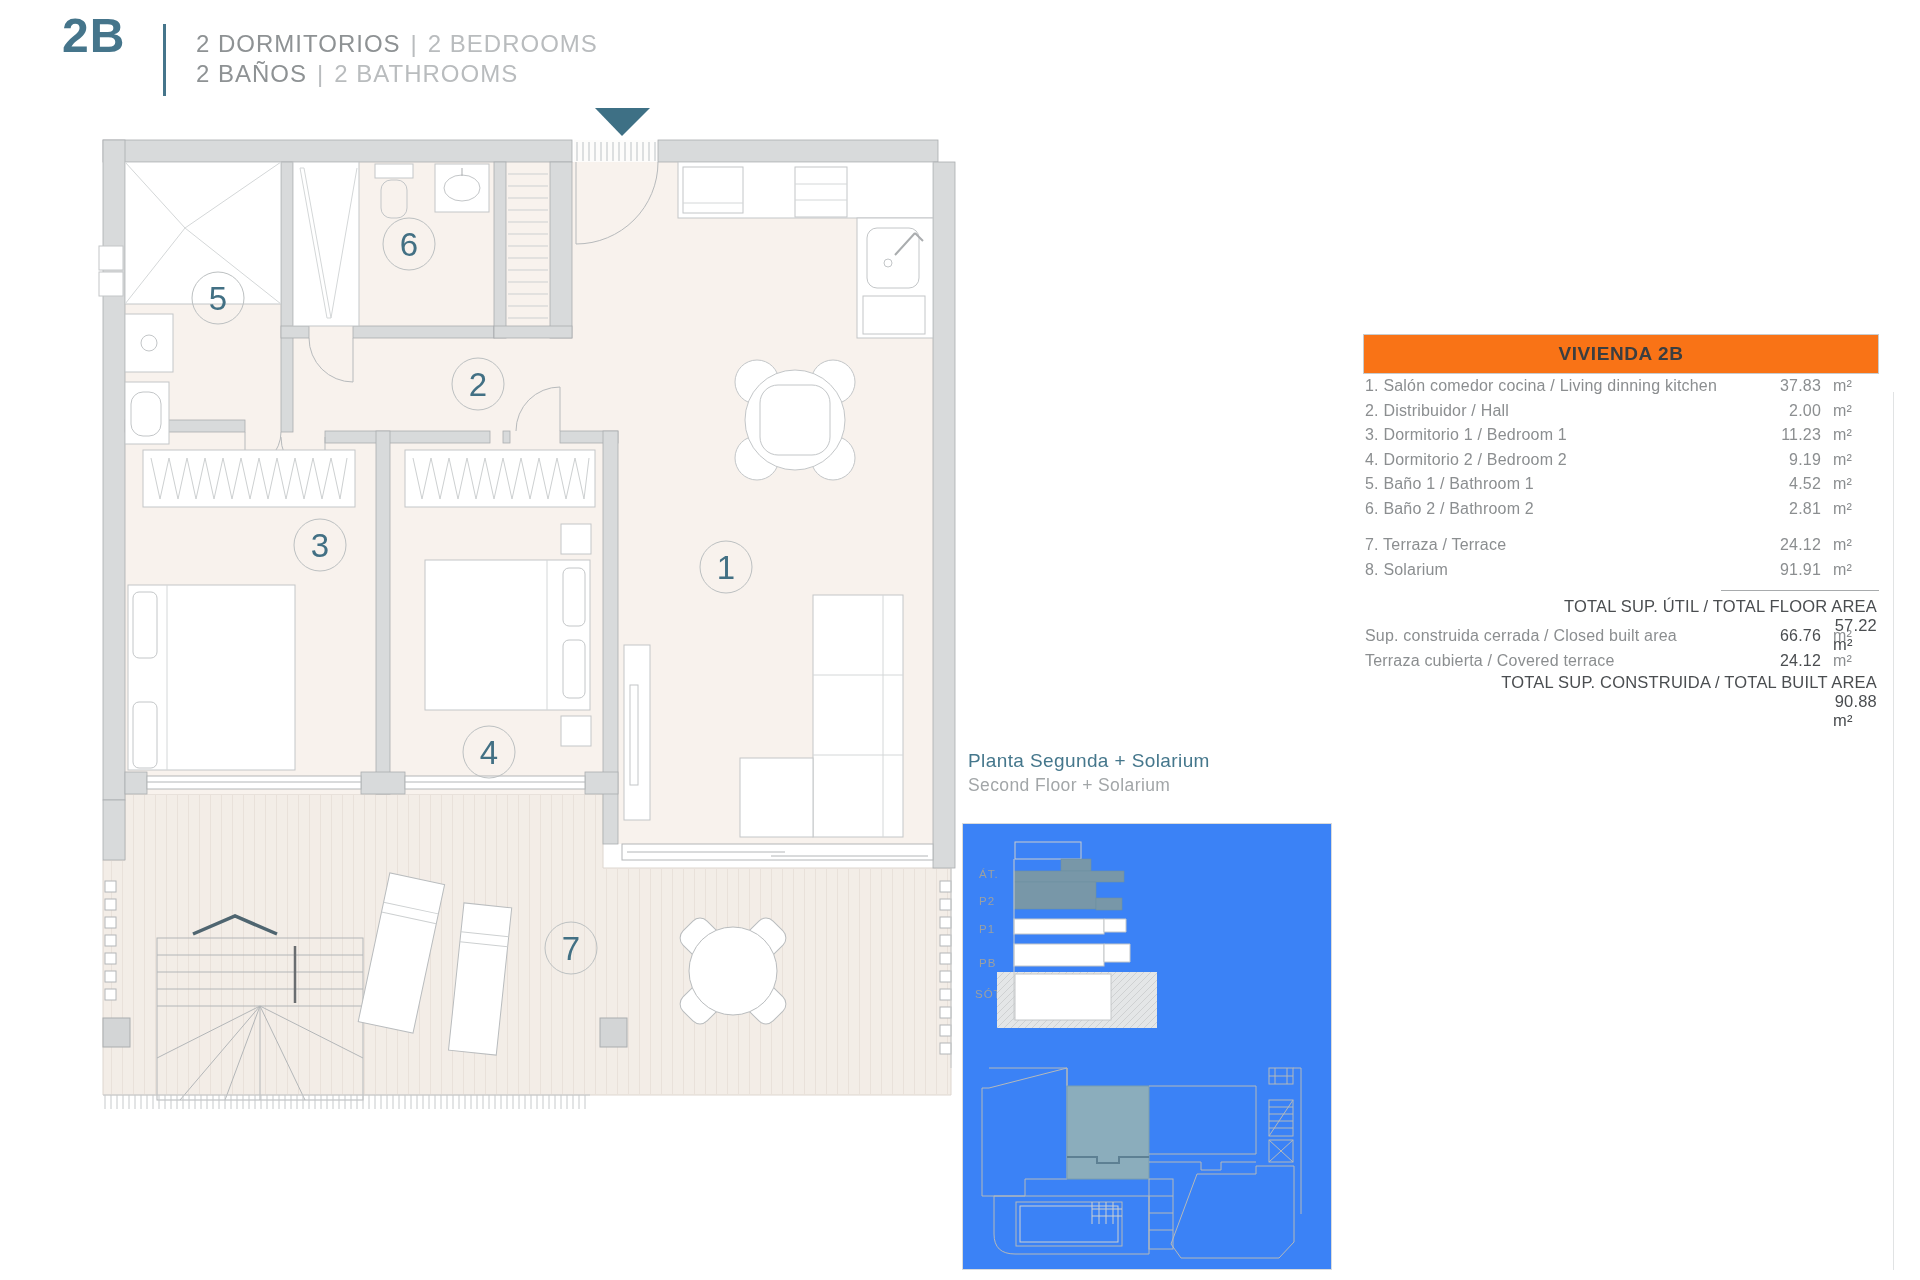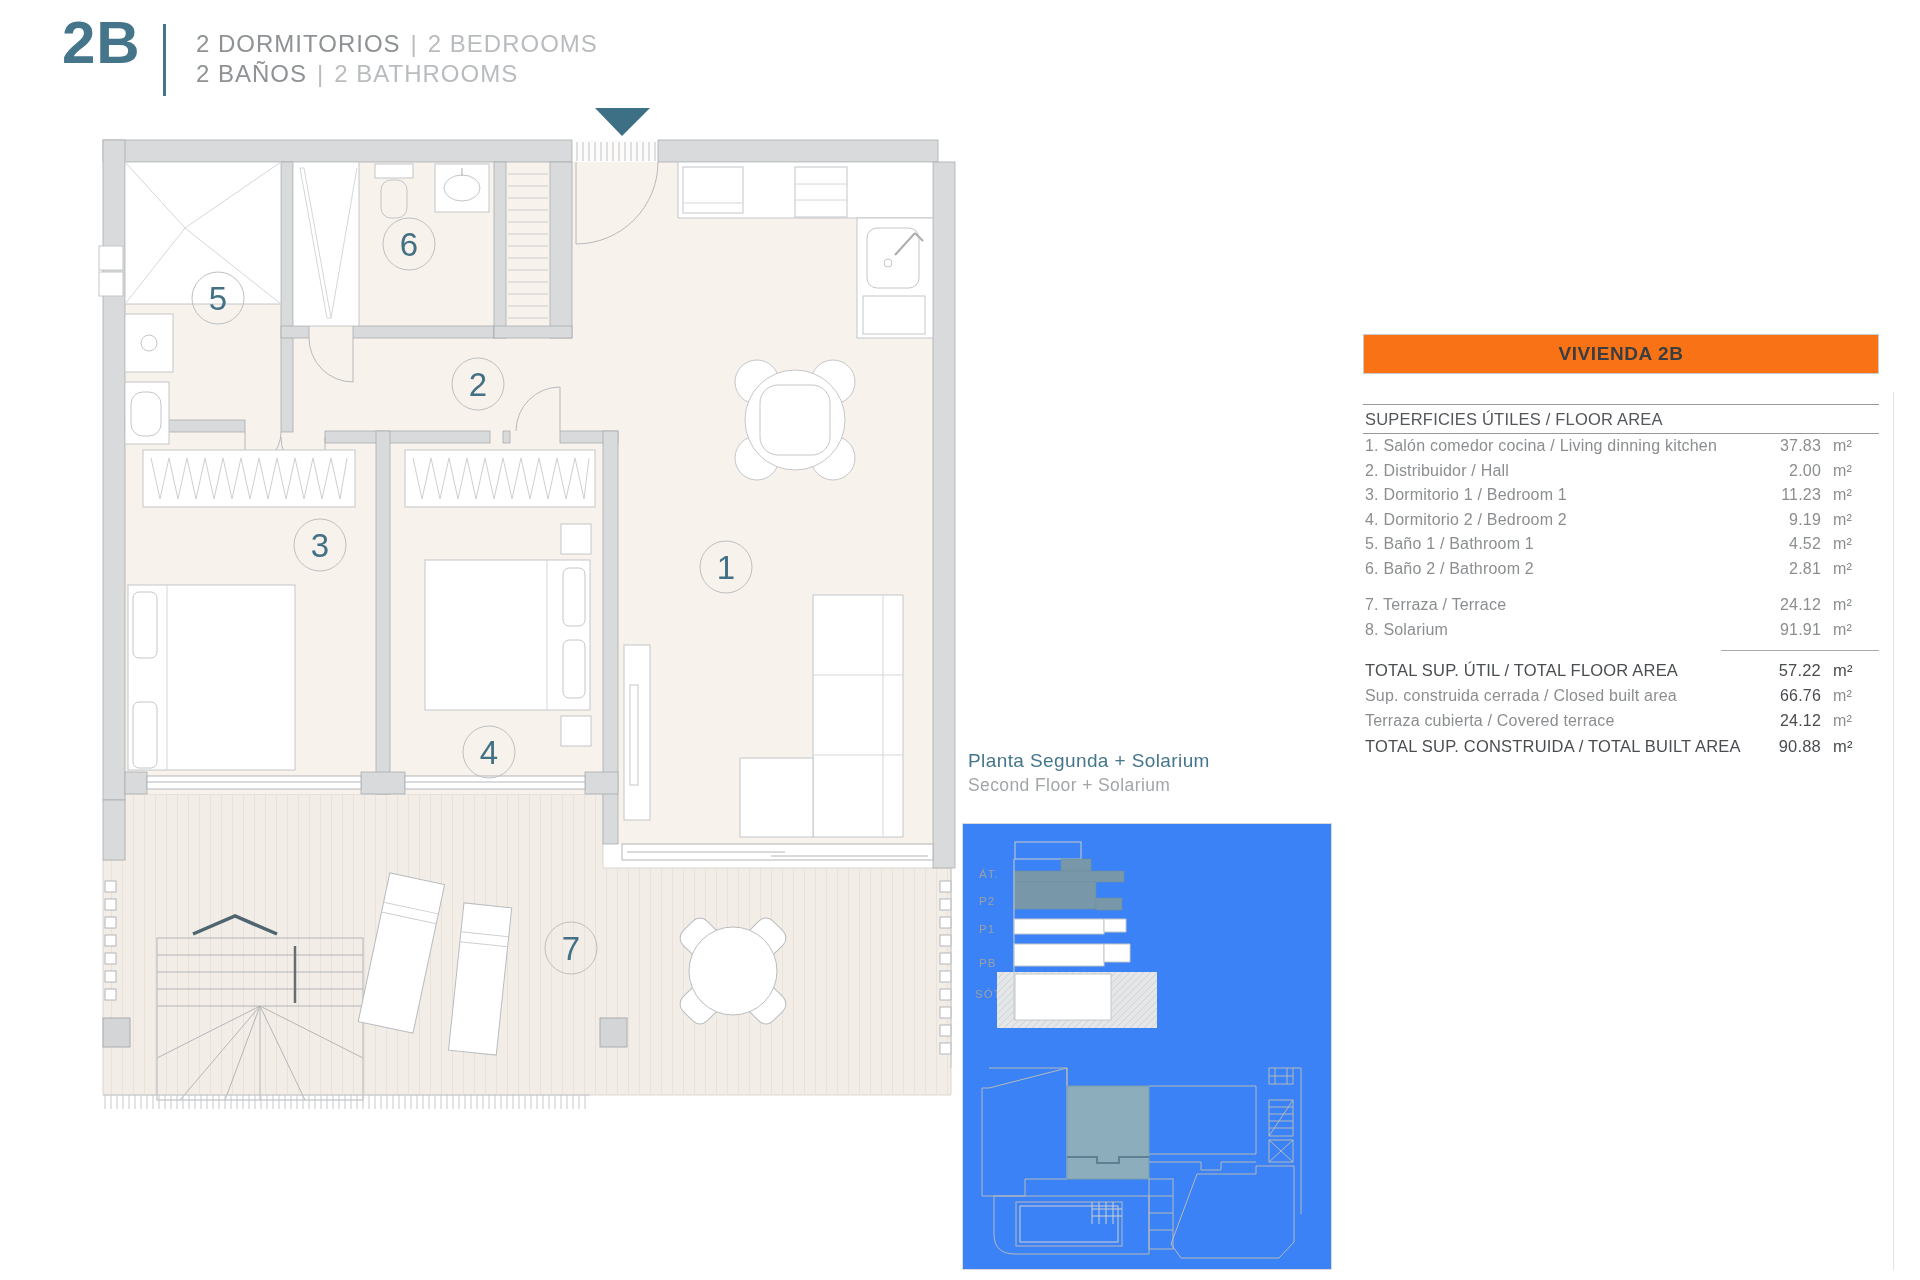--- a/index.html
+++ b/index.html
@@ -1,20 +1,20 @@
 <!DOCTYPE html>
 <html><head>
 <meta charset="utf-8">
 <style>
   html,body{margin:0;padding:0;background:#ffffff;}
   body{width:1920px;height:1280px;position:relative;font-family:"Liberation Sans",sans-serif;overflow:hidden;}
   .abs{position:absolute;}
 
   
-  .brand{left:62px;top:8px;font-size:60px;font-weight:bold;color:#45758b;letter-spacing:1px;}
+  .brand{left:62px;top:8px;font-size:48px;font-weight:bold;color:#45758b;letter-spacing:1px;}
   .brand-divider{left:163px;top:24px;width:3px;height:72px;background:#45758b;}
   .hline{left:196px;font-size:24px;letter-spacing:1px;white-space:nowrap;}
   .hline-1{top:30px;}
   .hline-2{top:60px;}
   .hline .es{color:#8e9294;}
   .hline .sep{color:#b9bcbe;margin:0 10px;}
   .hline .en{color:#b9bcbe;}
 
   
   .plan{left:95px;top:100px;width:880px;height:1030px;}
@@ -31,21 +31,21 @@
   .t-sec{margin-top:30px;border-top:1px solid #97999c;border-bottom:1px solid #97999c;
          padding:5px 2px 4px;color:#53565a;font-size:16.5px;}
   .t-sec2{margin-top:24px;border-bottom:1px solid #97999c;padding:0 2px 5px;color:#53565a;font-size:16.5px;}
   .t-row{display:flex;align-items:center;height:24.5px;padding:0 2px;}
   .t-row .lbl{flex:1;}
   .t-row .val{width:66px;text-align:right;}
   .t-row .unit{width:44px;padding-left:12px;}
   .gap12{margin-top:12px;}
   .gap8{margin-top:8px;}
   .vrule{width:158px;margin-left:auto;border-top:1px solid #a8abad;height:6px;}
-  .t-total{display:flex;align-items:center;height:27px;color:#4a4d50;font-size:16.5px;padding:0 2px;}
+  .t-total{display:flex;align-items:flex-end;height:27px;color:#4a4d50;font-size:16.5px;padding:0 2px;flex-direction:column;}
   .t-total .lbl{flex:1;}
   .t-total .val{width:66px;text-align:right;}
   .t-total .unit{width:44px;padding-left:12px;}
   .dark{color:#4a4d50;}
   .page-edge{left:1893px;top:392px;width:1px;height:878px;background:#e1e3e4;}
 
   svg text{font-family:"Liberation Sans",sans-serif;}
 </style>
 </head>
 <body>
@@ -351,21 +351,20 @@
     <path d="M129,378 V400 M136,378 V400 M143,378 V400 M150,378 V400 M129,385 H159 M129,392 H159" stroke="#cdd0d1"></path>
   </g>
 </svg>
 </div>
 
 <div class="abs table">
   <div class="t-head">
       <span>VIVIENDA 2B</span>
     </div>
 
-  <div class="t-sec">SUPERFICIES ÚTILES / FLOOR AREA</div>
 
   <div class="t-row">
       <span class="lbl">1. Salón comedor cocina / Living dinning kitchen</span>
       <span class="val">37.83</span>
       <span class="unit">m²</span>
     </div>
   <div class="t-row">
       <span class="lbl">2. Distribuidor / Hall</span>
       <span class="val">2.00</span>
       <span class="unit">m²</span>

